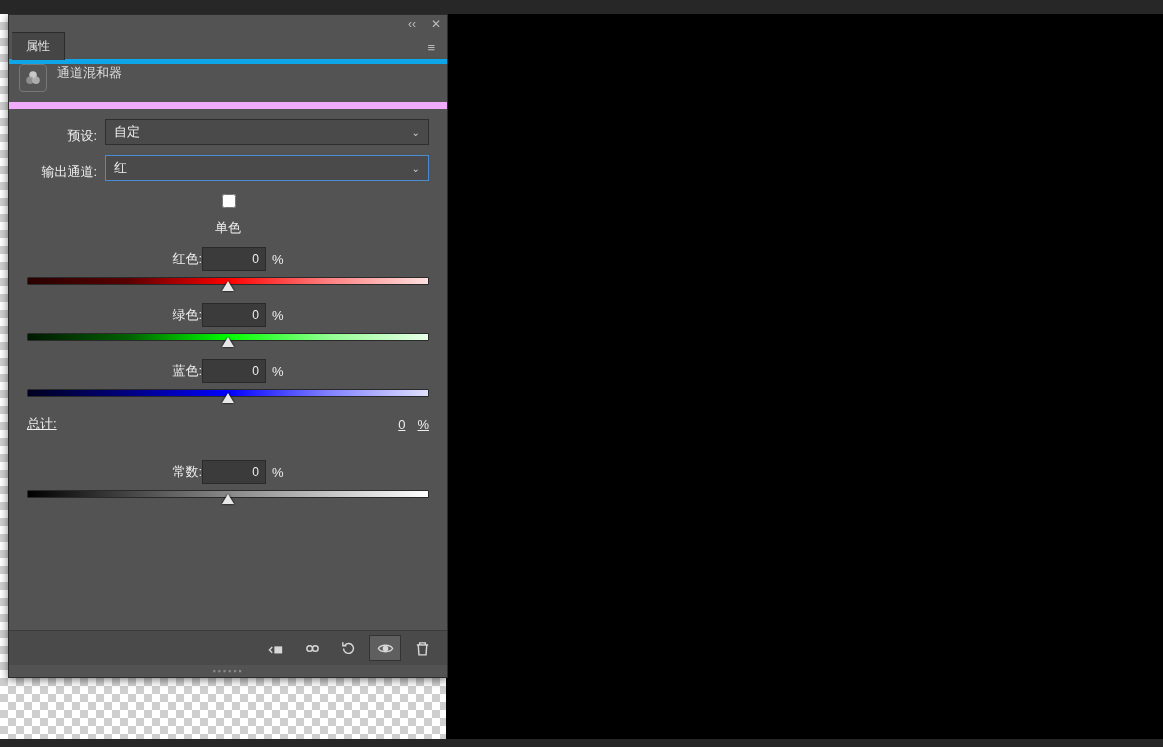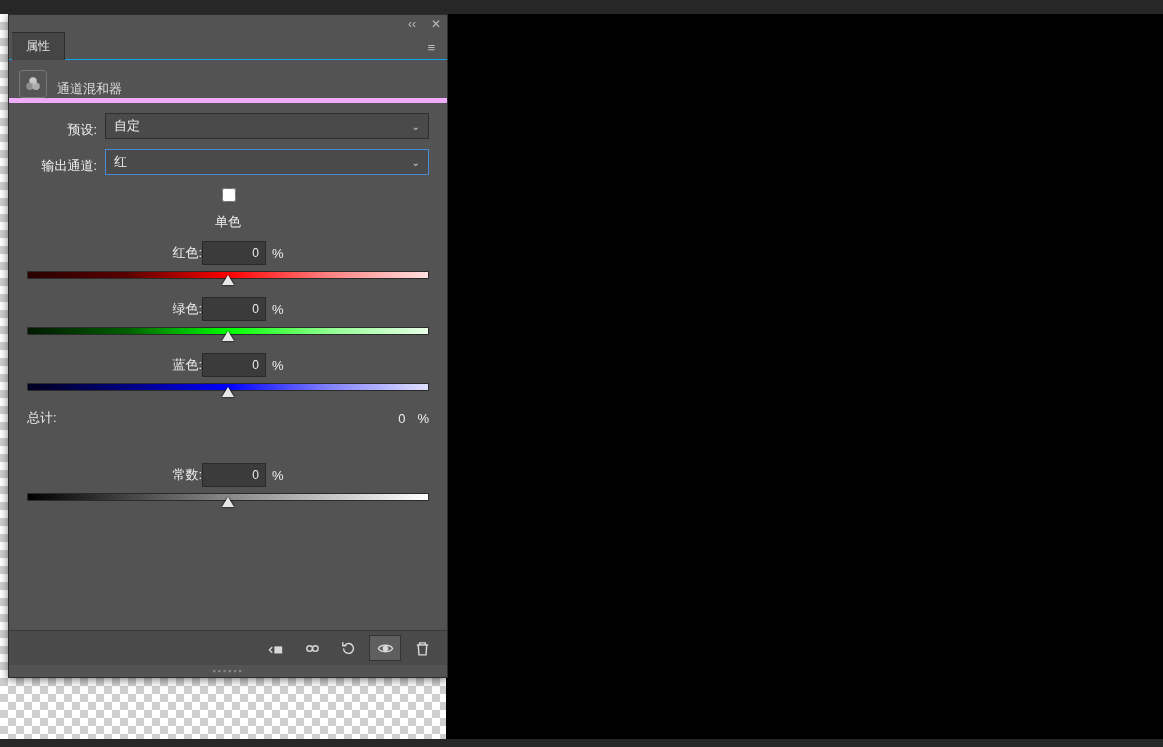--- a/index.html
+++ b/index.html
@@ -21,29 +21,29 @@
     background:#535353;
     border:1px solid #2c2c2c;
     box-shadow:0 2px 8px rgba(0,0,0,0.5);
     display:flex;flex-direction:column;
   }
   .panel-titlebar{
     height:18px;background:#535353;display:flex;align-items:center;justify-content:flex-end;
     padding-right:4px;gap:10px;font-size:12px;color:#bbb;
   }
   .panel-titlebar .ico{cursor:pointer;width:14px;height:14px;display:flex;align-items:center;justify-content:center;}
-  .panel-tabs{height:26px;background:#535353;display:flex;align-items:flex-end;border-bottom:1px solid #0ea5e9;}
+  .panel-tabs{height:26px;background:#535353;display:flex;align-items:flex-end;border-bottom:5px solid #0ea5e9;}
   .panel-tab{
     background:#454545;padding:5px 14px 5px 14px;font-size:12px;color:#e5e5e5;
     border-top:1px solid #2c2c2c;border-right:1px solid #2c2c2c;margin-left:3px;margin-bottom:-1px;
   }
   .panel-tabs .menu-icon{margin-left:auto;margin-right:8px;color:#bbb;cursor:pointer;padding:4px;}
   .panel-header{
-    height:38px;display:flex;align-items:flex-end;padding:0 10px;gap:10px;
-    border-bottom:5px solid #f0abfc;
+    height:38px;display:flex;align-items:flex-start;padding:0 10px;gap:10px;
+    border-bottom:7px solid #f0abfc;
   }
   .adj-icon{
     width:26px;height:26px;border:1px solid #777;border-radius:4px;
     display:flex;align-items:center;justify-content:center;background:#555;
   }
   .adj-icon svg{width:18px;height:18px;}
   .panel-body{flex:1;overflow:hidden;padding:10px 18px 10px 18px;}
   .row{display:flex;align-items:flex-end;margin-bottom:10px;}
   .row-label{width:70px;text-align:right;padding-right:8px;color:#eee;}
   .dropdown{
@@ -73,21 +73,21 @@
   .slider-track.gray{background:linear-gradient(90deg,#000 0%,#888 50%,#fff 100%);}
   .slider-handle{
     position:absolute;top:3px;left:50%;transform:translateX(-50%);
     width:0;height:0;border-left:6px solid transparent;border-right:6px solid transparent;border-bottom:10px solid #e8e8e8;
     filter:drop-shadow(0 0 1px #000);cursor:pointer;
   }
   .slider-handle::after{
     content:'';position:absolute;top:8px;left:-5px;width:10px;height:0;
   }
 
-  .total-row{display:flex;align-items:center;justify-content:space-between;margin-bottom:36px;color:#eee;}
+  .total-row{display:flex;align-items:center;justify-content:space-between;margin-bottom:27px;color:#eee;text-decoration:underline;}
   .total-row .slider-val{display:flex;align-items:center;gap:6px;}
   .total-num{width:50px;text-align:right;padding-right:6px;}
 
   .panel-footer{
     height:34px;border-top:1px solid #3a3a3a;background:#4a4a4a;
     display:flex;align-items:center;justify-content:flex-end;gap:6px;padding:0 10px;
   }
   .footer-btn{
     width:30px;height:24px;display:flex;align-items:center;justify-content:center;color:#d8d8d8;
     cursor:pointer;font-size:15px;

